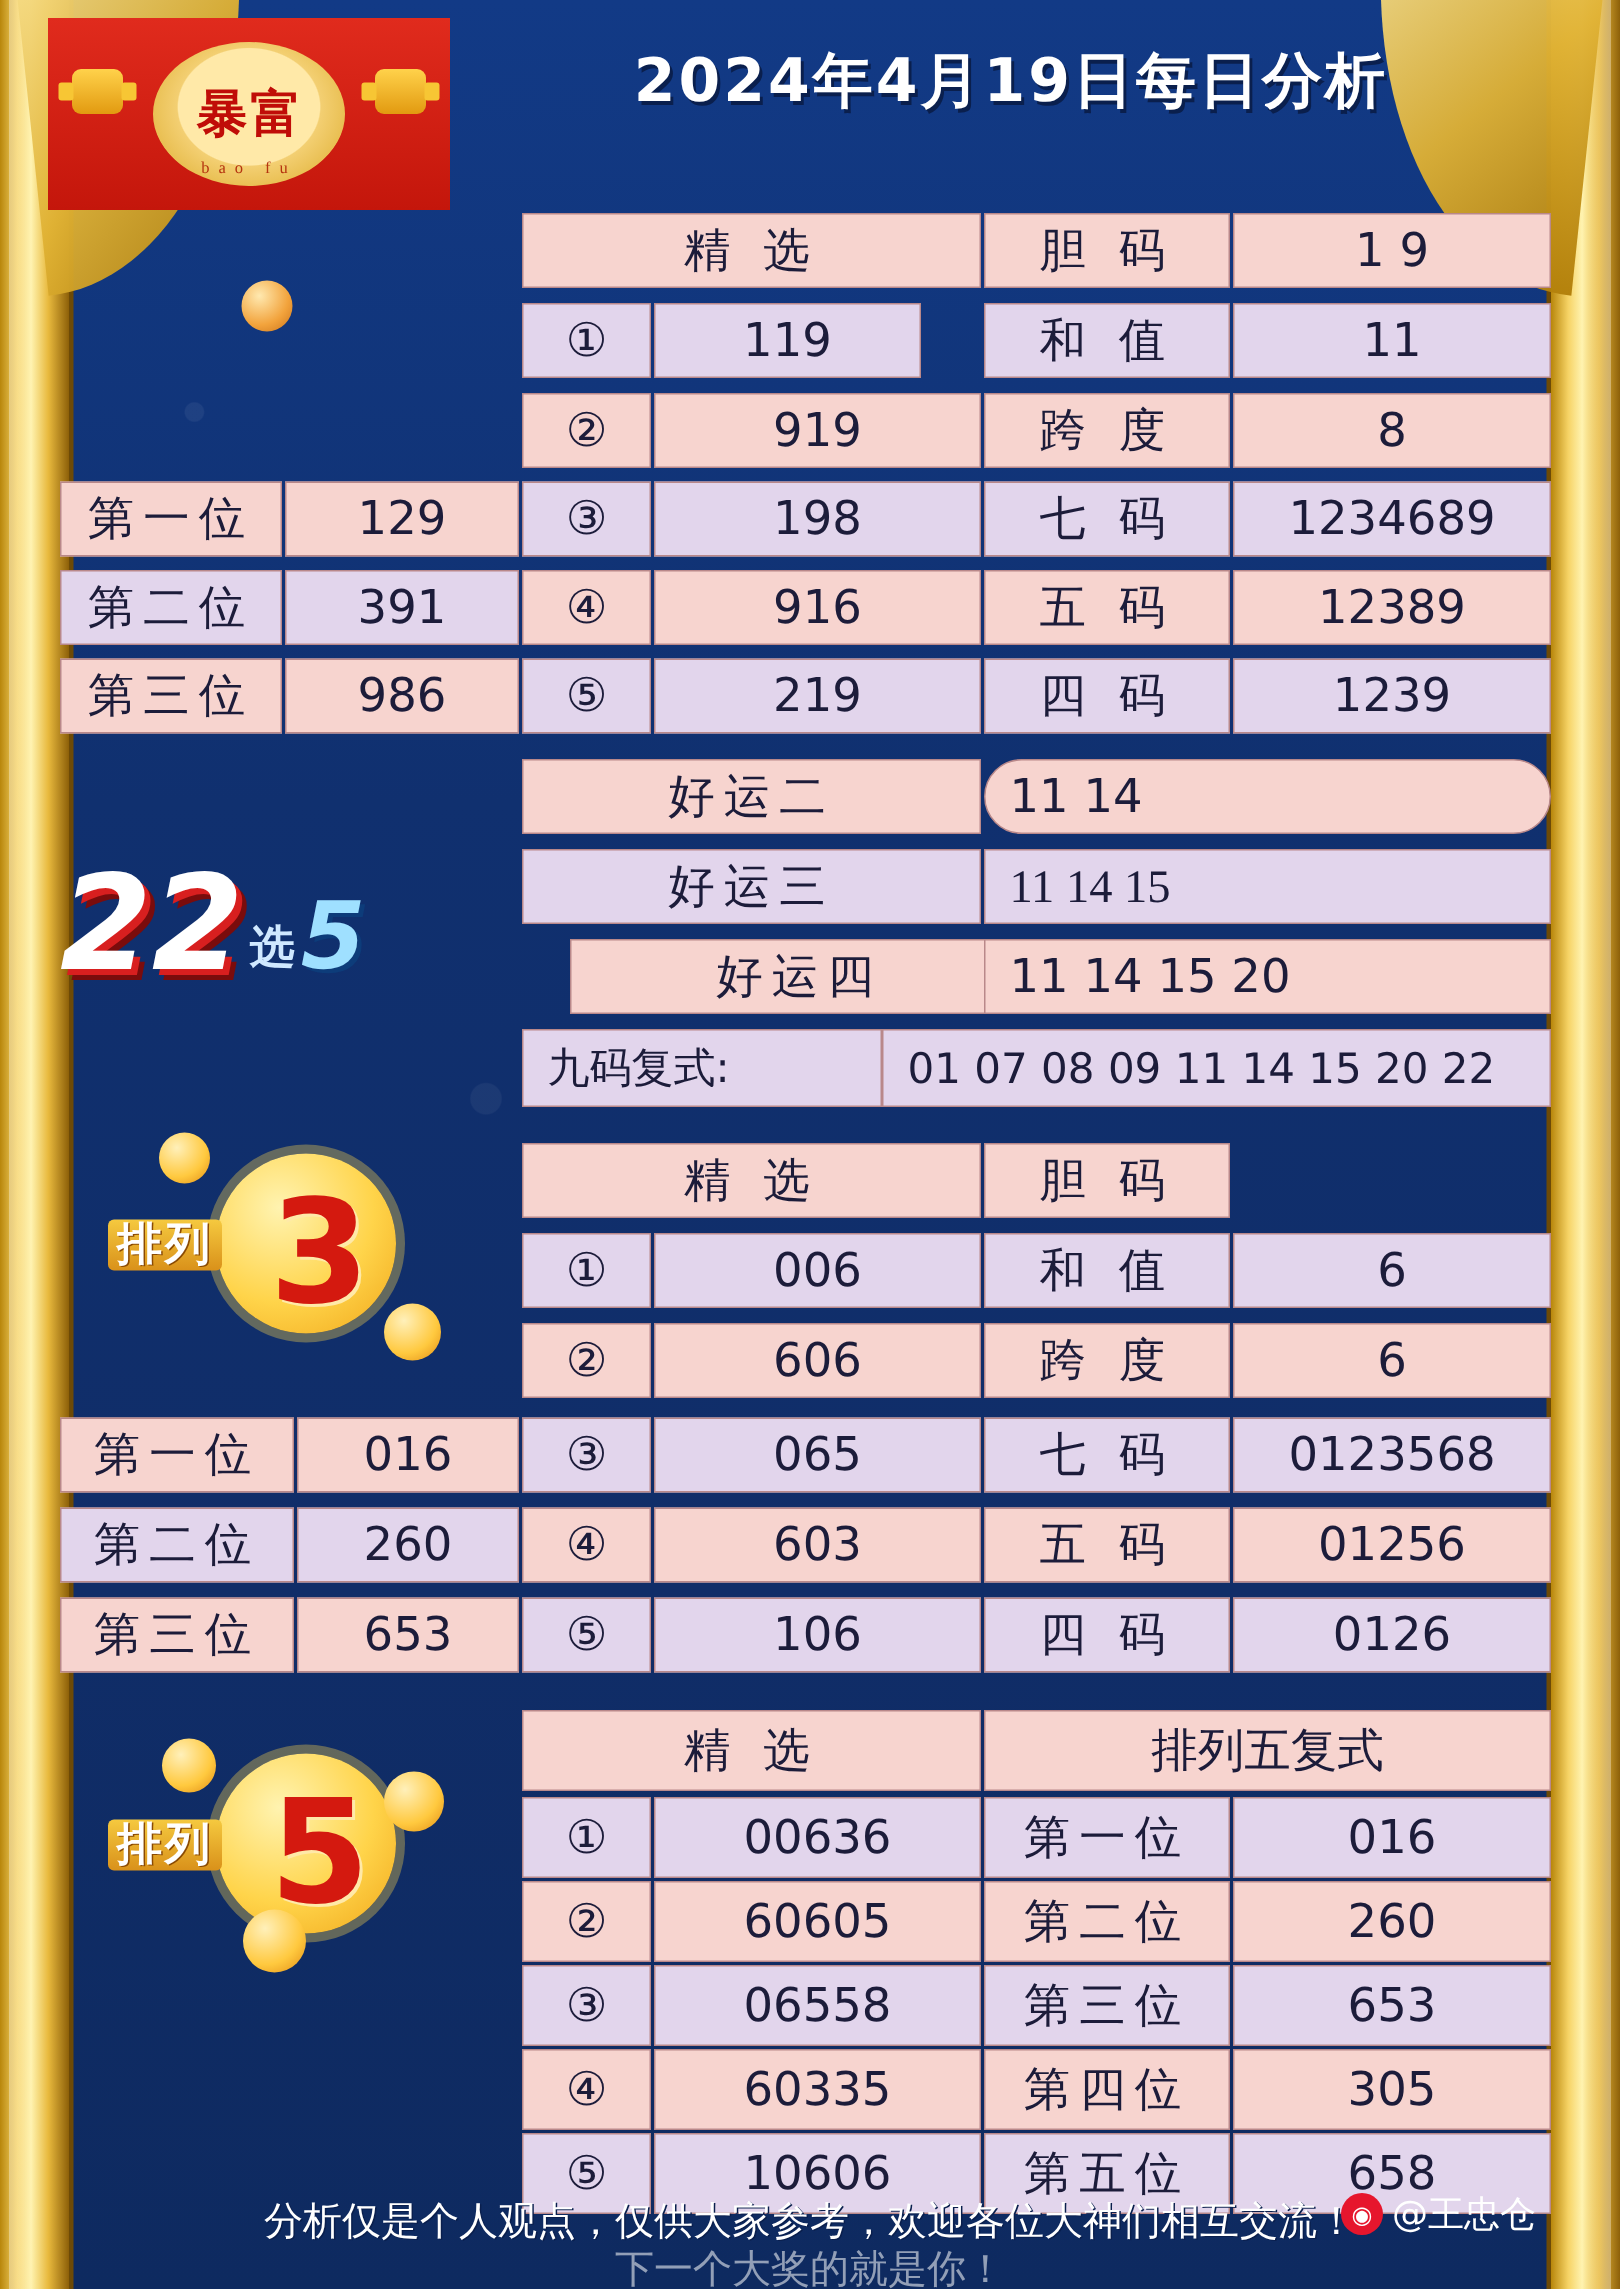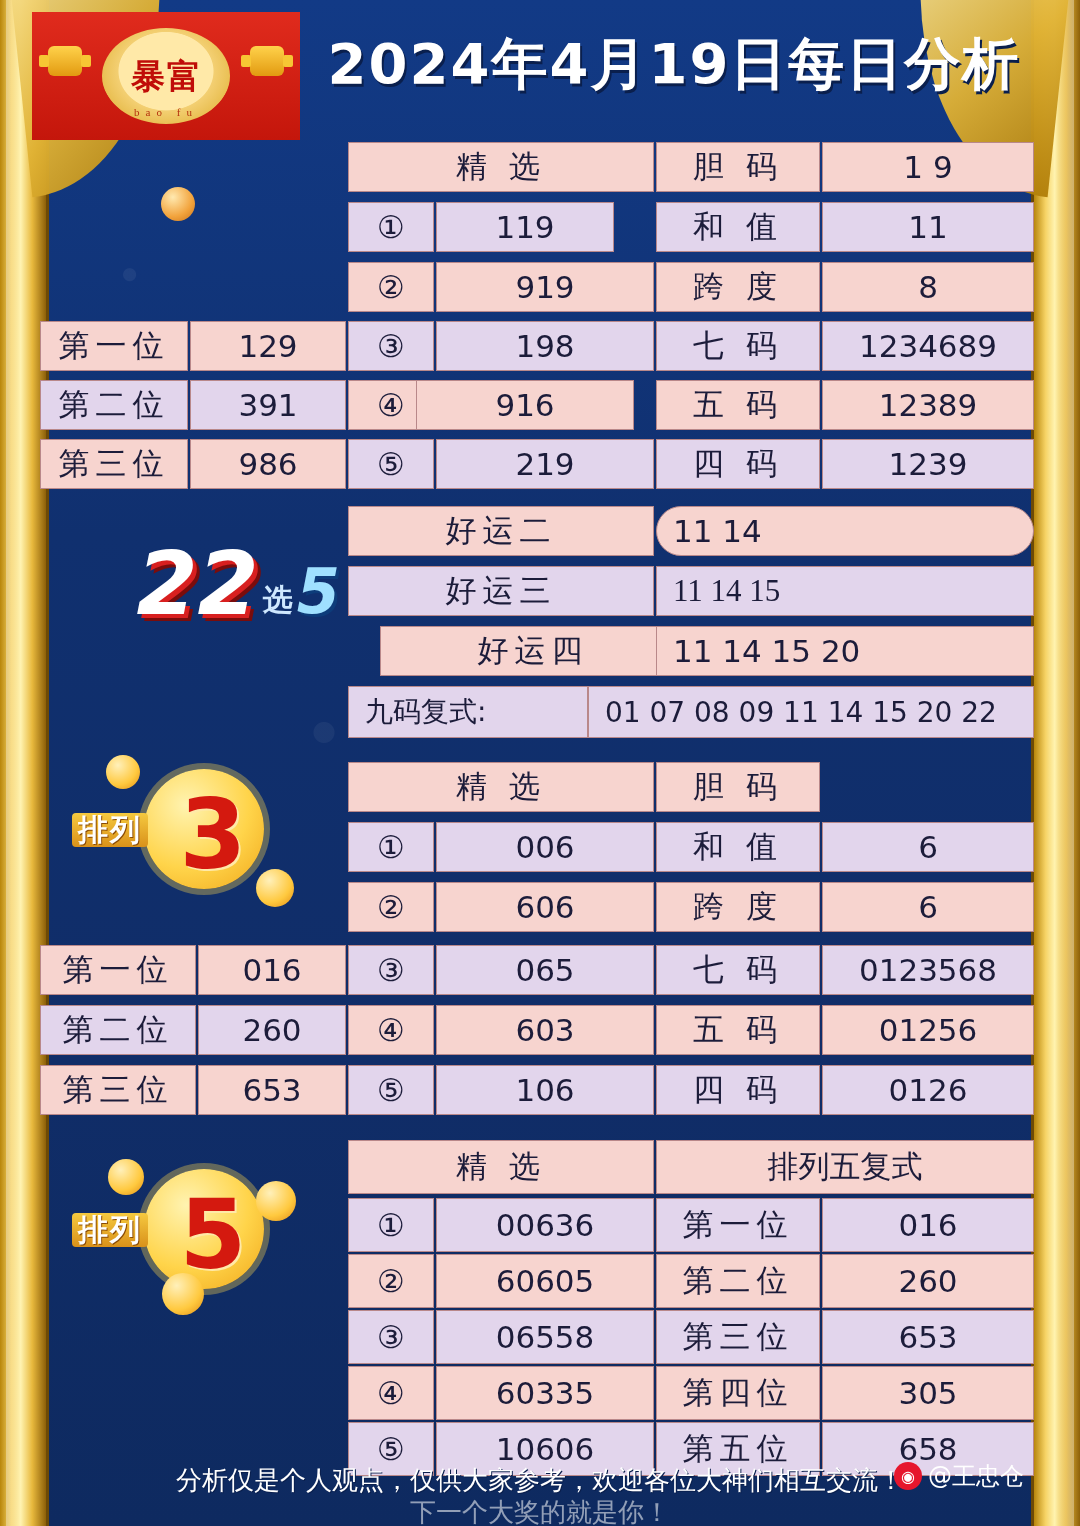--- a/index.html
+++ b/index.html
@@ -131,21 +131,21 @@
   .lantern:before { left: -9px; }
   .lantern:after { right: -9px; }
 
   .title {
     position: absolute;
     left: 268px;
     right: 0;
     top: 18px;
     text-align: center;
     color: #ffffff;
-    font-size: 56px;
+    font-size: 40px;
     font-weight: bold;
     letter-spacing: 2px;
     line-height: 1.2;
     text-shadow: 2px 3px 0 #0a1f4d;
     font-family: "DejaVu Sans", sans-serif;
     white-space: nowrap;
   }
 
   
   .cell {
@@ -196,26 +196,26 @@
   }
   .art-3d .ball {
     width: 34px; height: 34px; border-radius: 50%;
     background: radial-gradient(circle at 35% 30%, #ffe9b0, #f2a33c 60%, #c9711a);
     margin-left: -14px;
     margin-top: -38px;
   }
 
   .art-225 {
     left: 40px;
-    top: 524px;
+    top: 556px;
     width: 300px;
     height: 120px;
     display: flex;
     align-items: center;
-    justify-content: flex-end;
+    justify-content: flex-start;
     gap: 4px;
   }
   .art-225 .n22 {
     font-size: 88px;
     color: #ffffff;
     font-style: italic;
     text-shadow: 4px 4px 0 #d81f1f, 7px 7px 0 #7a0c0c;
     font-family: "DejaVu Sans", sans-serif;
   }
   .art-225 .mid {
@@ -381,21 +381,21 @@
   <div class="cell pink label" style="left:40px; top:321px; width:148px; height:50px;">第一位</div>
   <div class="cell pink" style="left:190px; top:321px; width:156px; height:50px;">129</div>
   <div class="cell lav circled" style="left:348px; top:321px; width:86px; height:50px;">③</div>
   <div class="cell lav" style="left:436px; top:321px; width:218px; height:50px;">198</div>
   <div class="cell lav label" style="left:656px; top:321px; width:164px; height:50px;">七  码</div>
   <div class="cell lav" style="left:822px; top:321px; width:212px; height:50px;">1234689</div>
 
   <div class="cell lav label" style="left:40px; top:380px; width:148px; height:50px;">第二位</div>
   <div class="cell lav" style="left:190px; top:380px; width:156px; height:50px;">391</div>
   <div class="cell pink circled" style="left:348px; top:380px; width:86px; height:50px;">④</div>
-  <div class="cell pink" style="left:416px; top:380px; width:218px; height:50px;">916</div>
+  <div class="cell pink" style="left:436px; top:380px; width:218px; height:50px;">916</div>
   <div class="cell pink label" style="left:656px; top:380px; width:164px; height:50px;">五  码</div>
   <div class="cell pink" style="left:822px; top:380px; width:212px; height:50px;">12389</div>
 
   <div class="cell pink label" style="left:40px; top:439px; width:148px; height:50px;">第三位</div>
   <div class="cell pink" style="left:190px; top:439px; width:156px; height:50px;">986</div>
   <div class="cell lav circled" style="left:348px; top:439px; width:86px; height:50px;">⑤</div>
   <div class="cell lav" style="left:436px; top:439px; width:218px; height:50px;">219</div>
   <div class="cell lav label" style="left:656px; top:439px; width:164px; height:50px;">四  码</div>
   <div class="cell lav" style="left:822px; top:439px; width:212px; height:50px;">1239</div>
 

